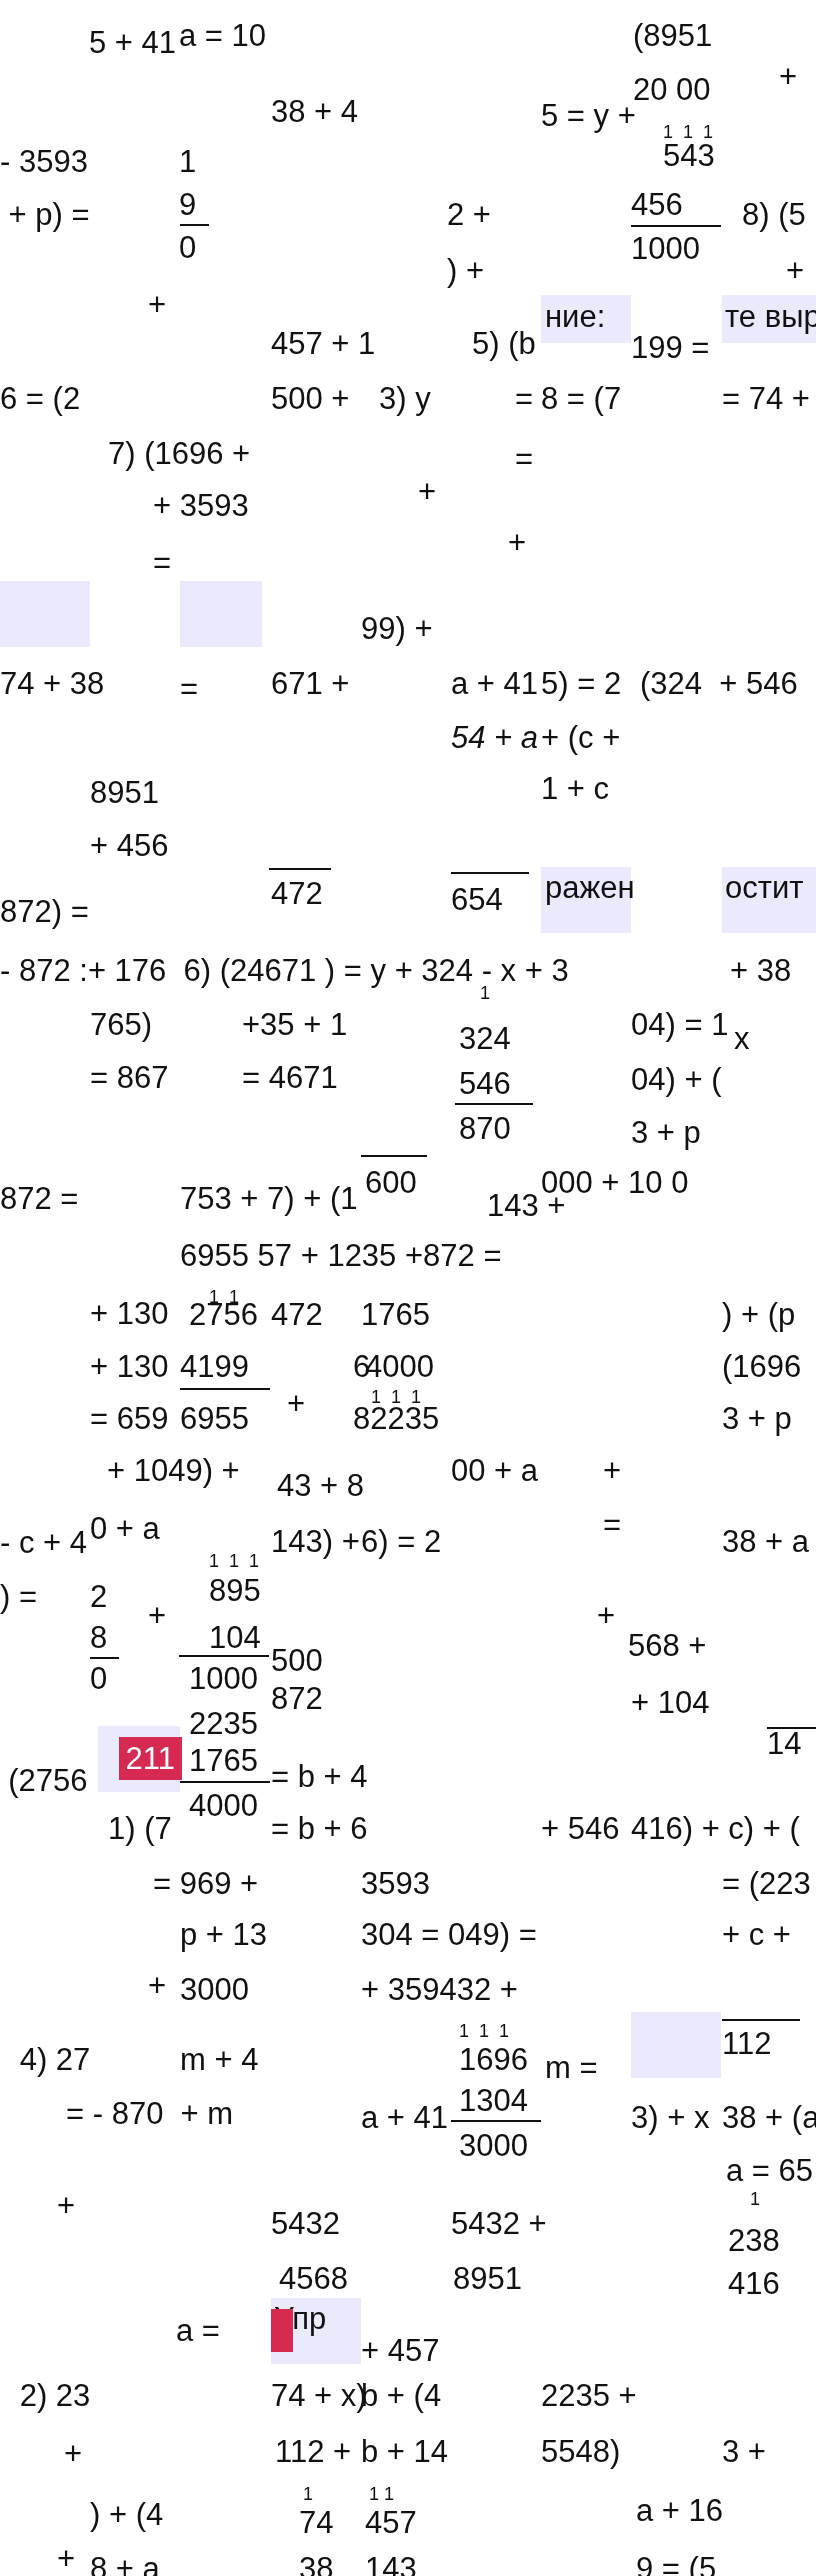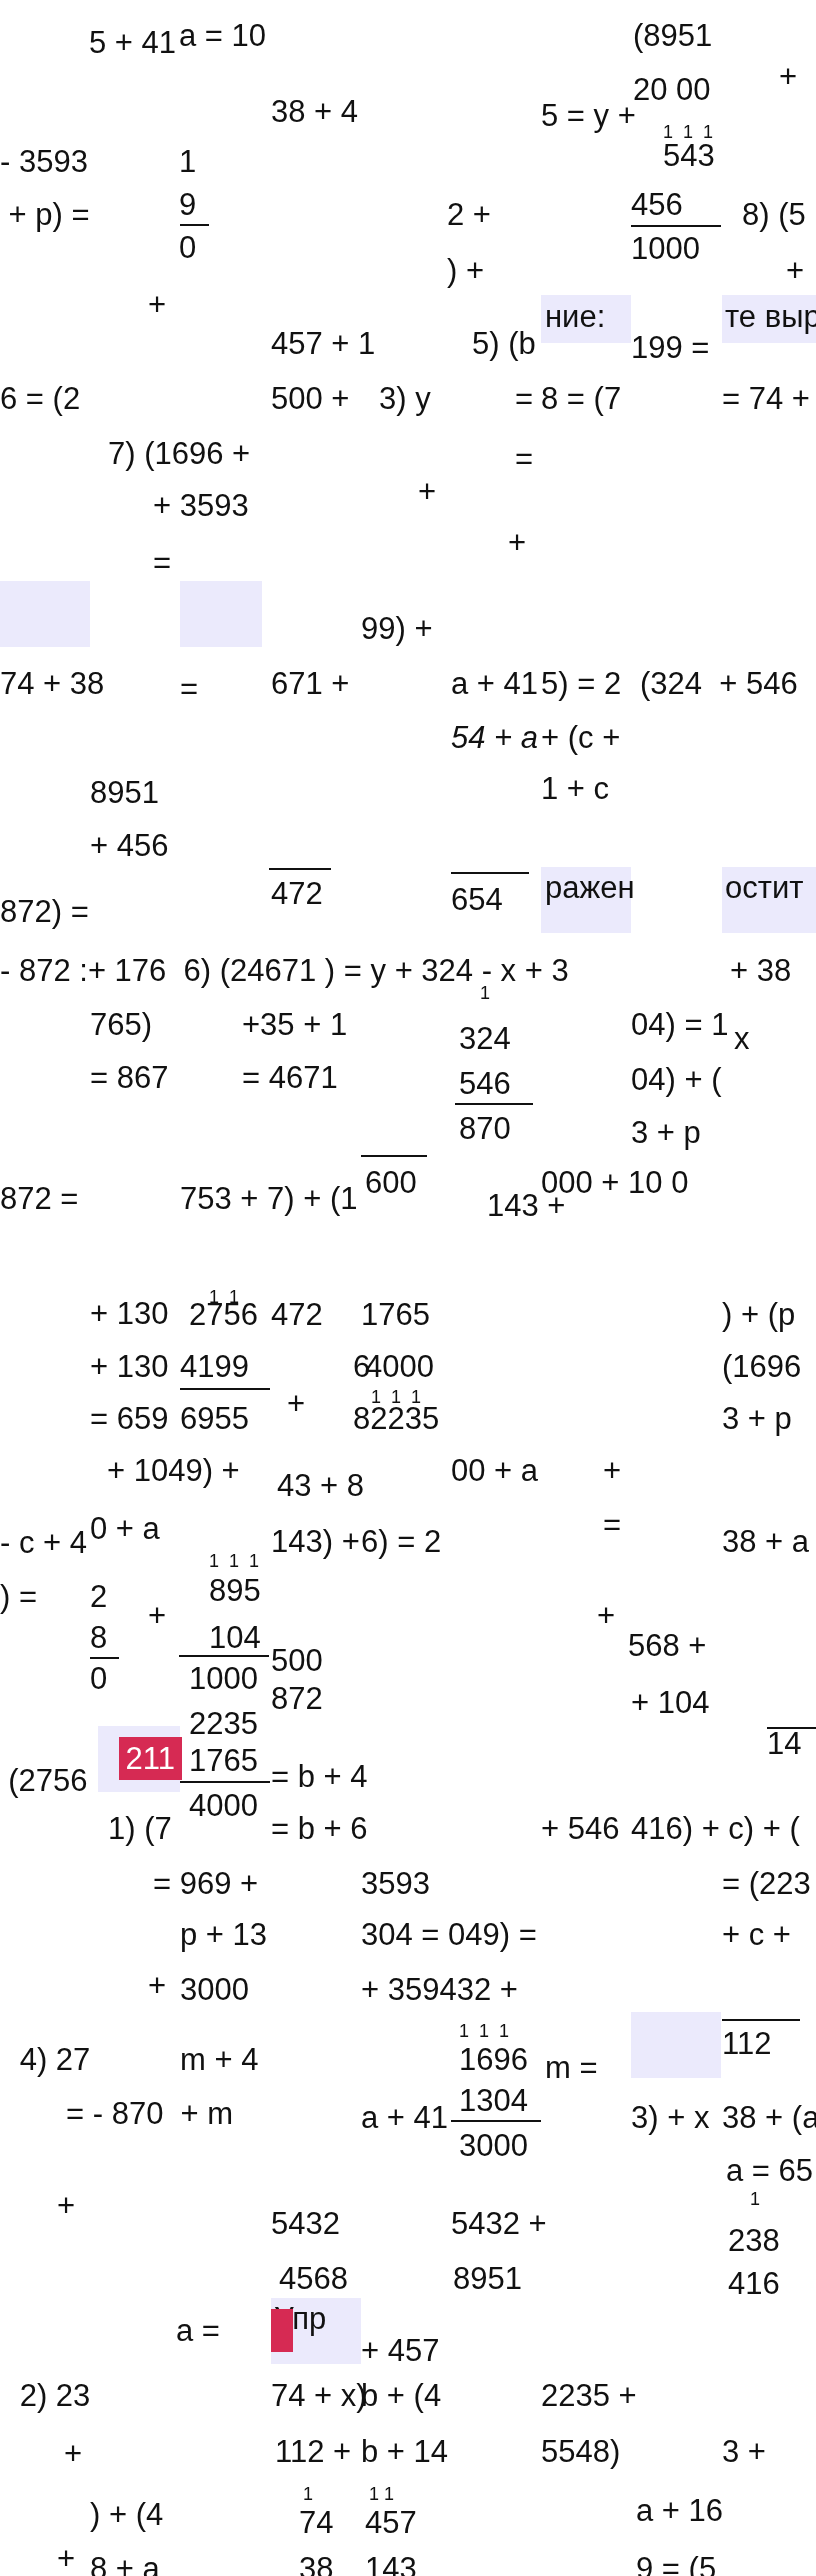--- a/index.html
+++ b/index.html
@@ -110,20 +110,21 @@
     <span class="frag" style="left: 242px; top: 1060px;">= 4671</span>
     <span class="frag" style="left: 459px; top: 1066px;">546</span>
     <span class="frag" style="left: 631px; top: 1062px;">04) + (</span>
     <span class="frag" style="left: 459px; top: 1111px;">870</span>
     <span class="frag" style="left: 631px; top: 1115px;">3 + p</span>
     <span class="frag" style="left: 365px; top: 1165px;">600</span>
     <span class="frag" style="left: 0px; top: 1181px; text-align: right;">872 =</span>
     <span class="frag" style="left: 180px; top: 1181px;">753 + 7) + (1</span>
     <span class="frag" style="left: 447px; top: 1188px; margin-left: 40px;">143 +</span>
     <span class="frag" style="left: 541px; top: 1165px;">000 + 10 0</span>
+    <span class="frag" style="left: 180px; top: 1238px;">6955 57 + 1235 +872 =</span>
     <span class="frag sm" style="left: 209px; top: 1288px;">1  1</span>
     <span class="frag" style="left: 90px; top: 1296px;">+ 130</span>
     <span class="frag" style="left: 189px; top: 1297px;">2756</span>
     <span class="frag" style="left: 271px; top: 1297px;">472</span>
     <span class="frag" style="left: 361px; top: 1297px;">1765</span>
     <span class="frag" style="left: 722px; top: 1297px;">) + (p</span>
     <span class="frag" style="left: 90px; top: 1349px;">+ 130</span>
     <span class="frag" style="left: 180px; top: 1349px;">4199</span>
     <span class="frag" style="left: 353px; top: 1349px;">6</span>
     <span class="frag" style="left: 365px; top: 1349px;">4000</span>

